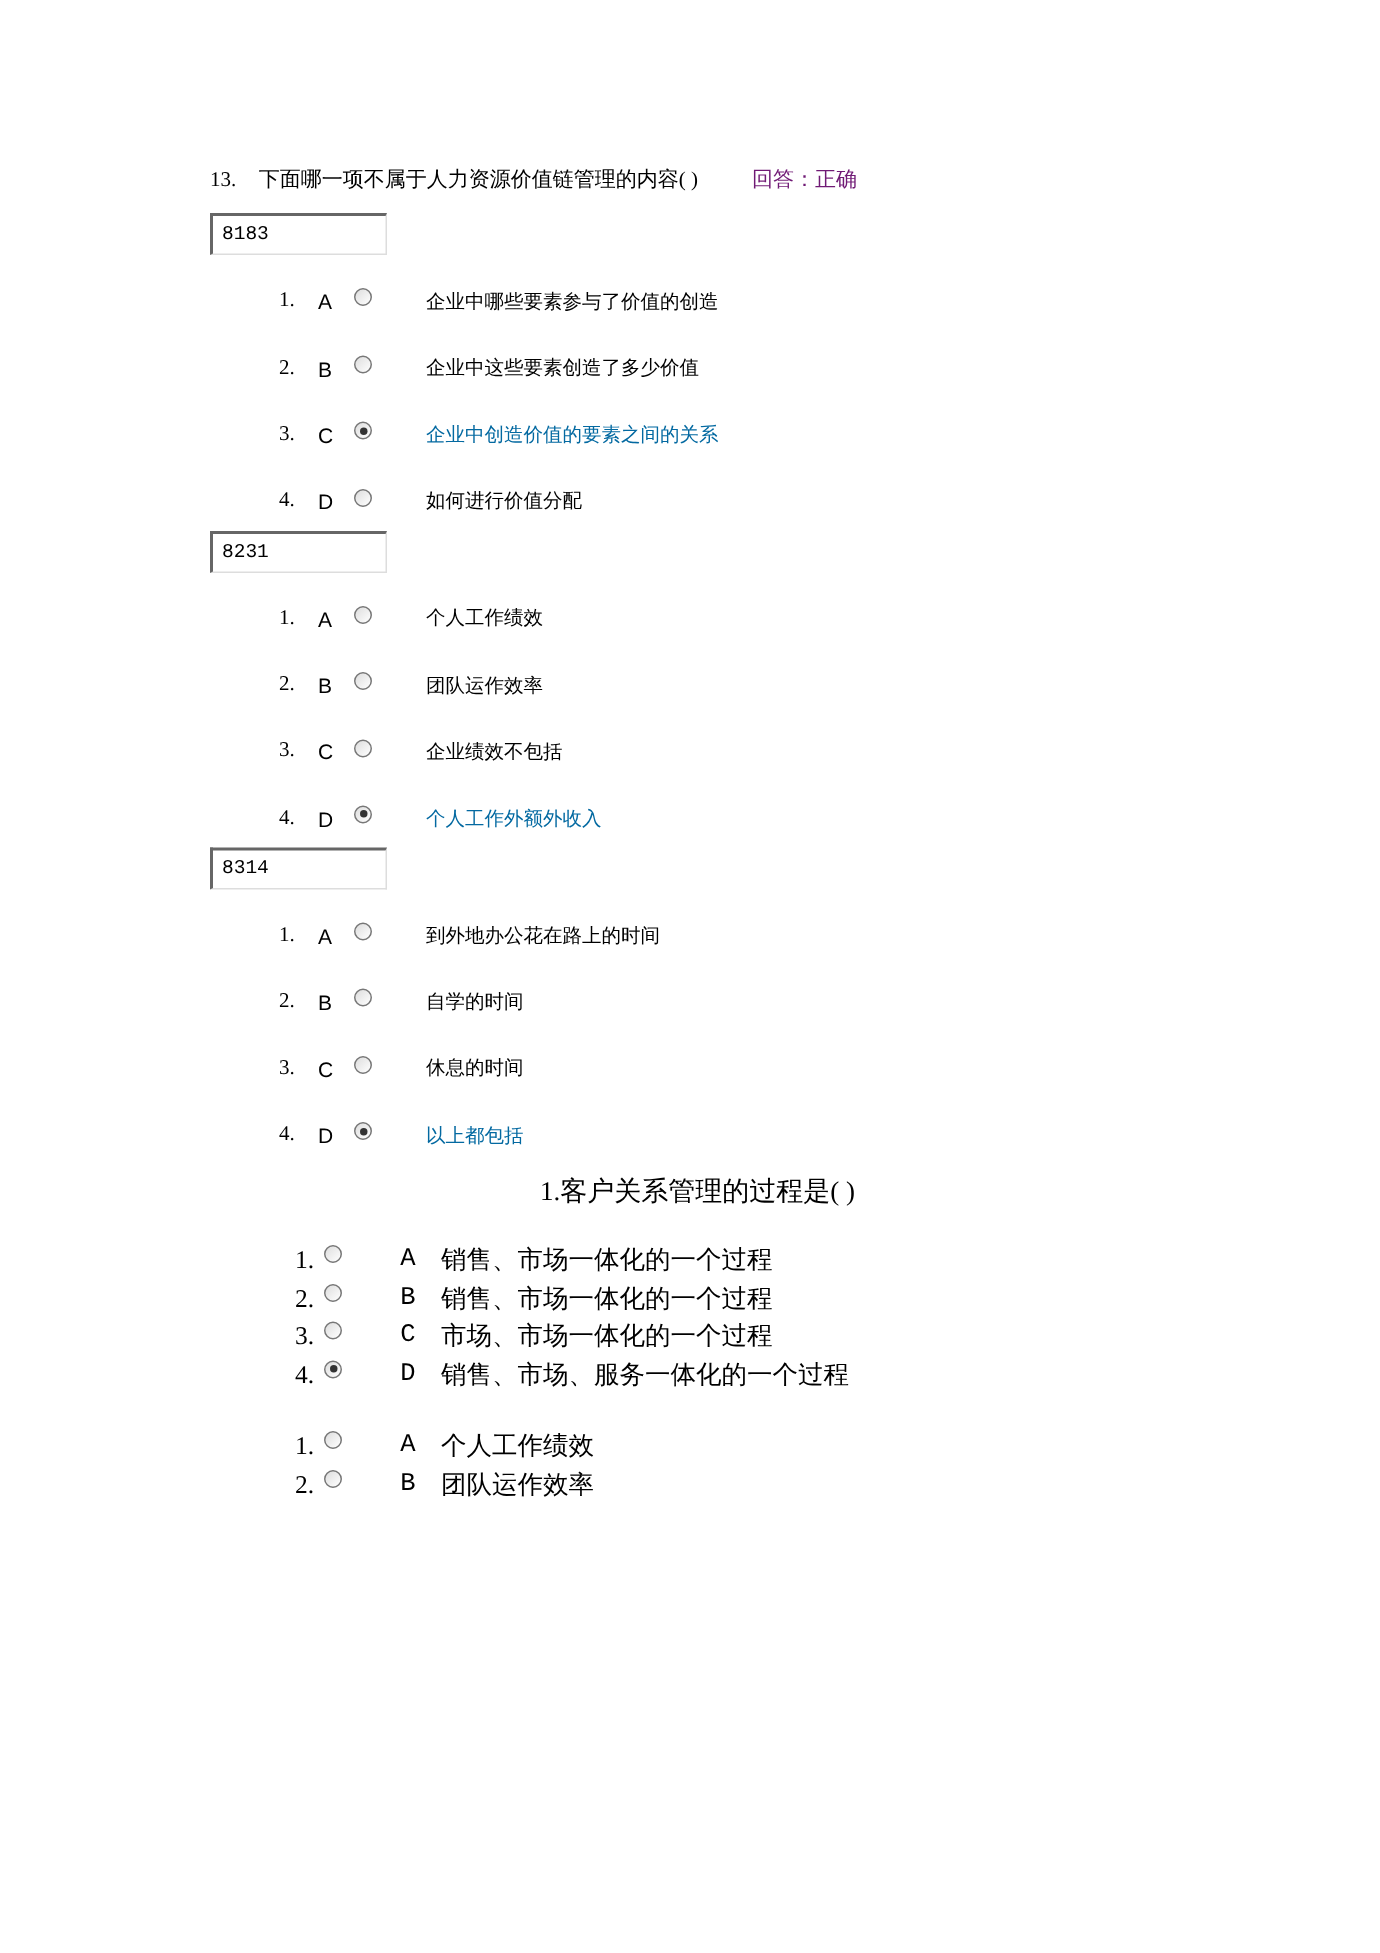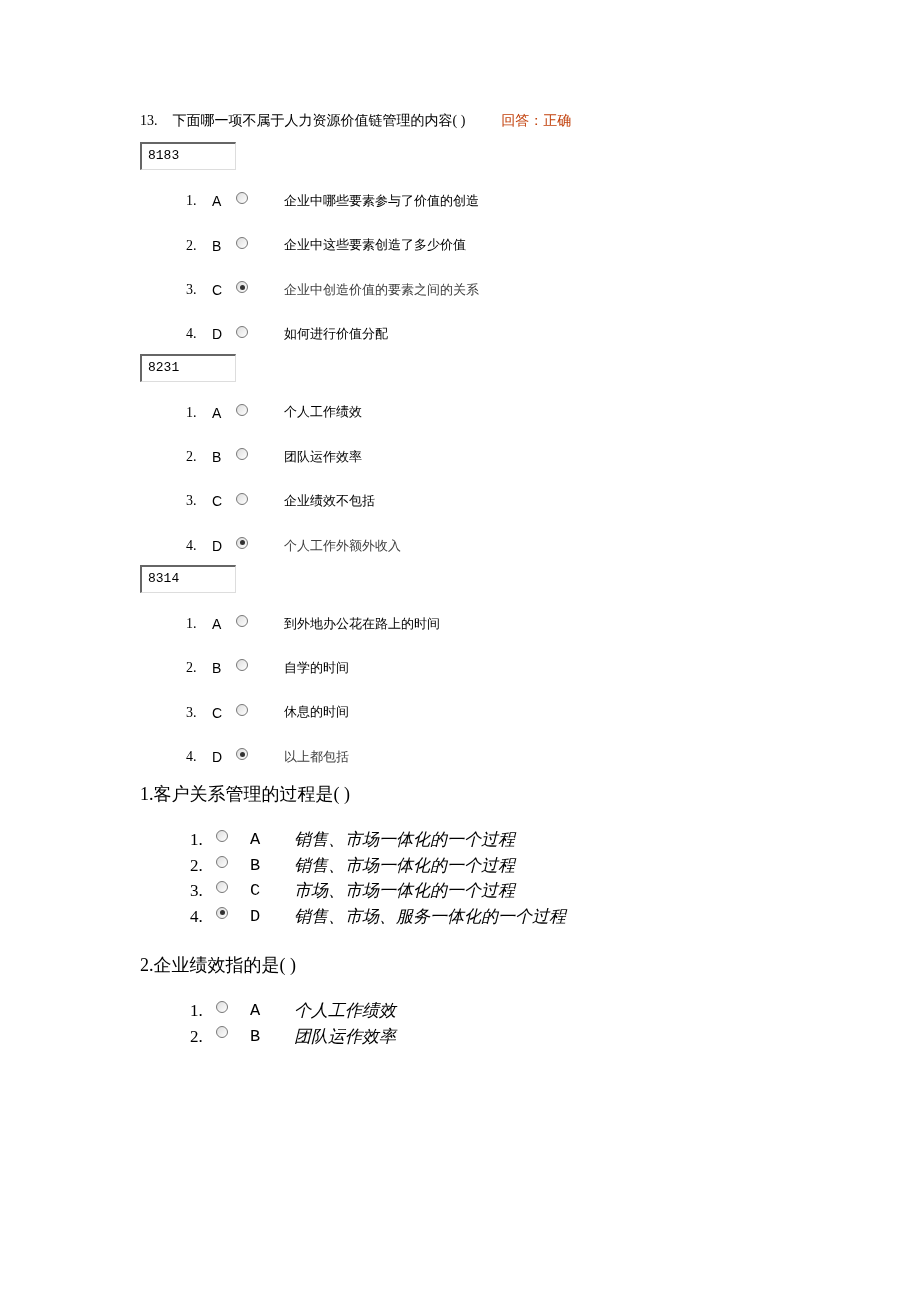--- a/index.html
+++ b/index.html
@@ -24,33 +24,33 @@
     }
     .question-num {
       display: inline;
     }
     .question-text {
       display: inline;
       margin-left: 15px;
     }
     .answer-status {
       display: inline;
-      color: #c2410c;
+      color: #701a75;
       margin-left: 36px;
       font-weight: normal;
     }
     .id-box {
       border: 1px solid #888;
       border-top: 2px solid #666;
       border-left: 2px solid #666;
       border-right: 1px solid #ddd;
       border-bottom: 1px solid #ddd;
       display: inline-block;
       padding: 2px 8px 2px 6px;
-      width: 96px;
+      width: 118px;
       font-family: "Courier New", monospace;
       font-size: 13px;
       margin-bottom: 20px;
       background: #fff;
     }
     .options-list {
       list-style: none;
       padding-left: 46px;
     }
     .options-list li {
@@ -92,26 +92,27 @@
       background: #333;
       border-radius: 50%;
       top: 2.5px;
       left: 2.5px;
     }
     .opt-text {
       font-size: 13px;
       margin-left: 20px;
     }
     .opt-text.correct {
-      color: #404040;
+      color: #0369a1;
       text-align: right;
     }
     .large-question {
       margin-top: 12px;
       margin-bottom: 22px;
+      text-align: center;
     }
     .large-question-header {
       font-size: 18px;
       margin-bottom: 18px;
       font-family: "SimSun", "宋体", serif;
     }
     .large-options {
       list-style: none;
       padding-left: 50px;
     }
@@ -132,21 +133,20 @@
       align-items: flex-start;
       margin-top: -8px;
     }
     .lg-letter {
       width: 44px;
       font-family: "Courier New", monospace;
       font-size: 17px;
     }
     .lg-text {
       font-size: 17px;
-      font-style: italic;
     }
   </style>
 </head>
 <body>
 
 <div id="small-questions-container">
     <div class="question-block"><div class="question-header"><span class="question-num">13.</span><span class="question-text">下面哪一项不属于人力资源价值链管理的内容( )</span><span class="answer-status">回答：正确</span></div><div class="id-box">8183</div><ol class="options-list">
         <li>
           <span class="opt-num">1.</span>
           <span class="opt-letter">A</span>
@@ -281,21 +281,20 @@
           <span class="lg-num">4.</span>
           <span class="lg-radio-wrap">
             <span class="radio selected"></span>
           </span>
           <span class="lg-letter">D</span>
           <span class="lg-text">销售、市场、服务一体化的一个过程</span>
         </li>
       </ol>
     </div>
     <div class="large-question">
-      <div class="large-question-header"><span>2.</span><span>企业绩效指的是( )</span></div>
       <ol class="large-options">
         <li>
           <span class="lg-num">1.</span>
           <span class="lg-radio-wrap">
             <span class="radio"></span>
           </span>
           <span class="lg-letter">A</span>
           <span class="lg-text">个人工作绩效</span>
         </li>
         <li>

